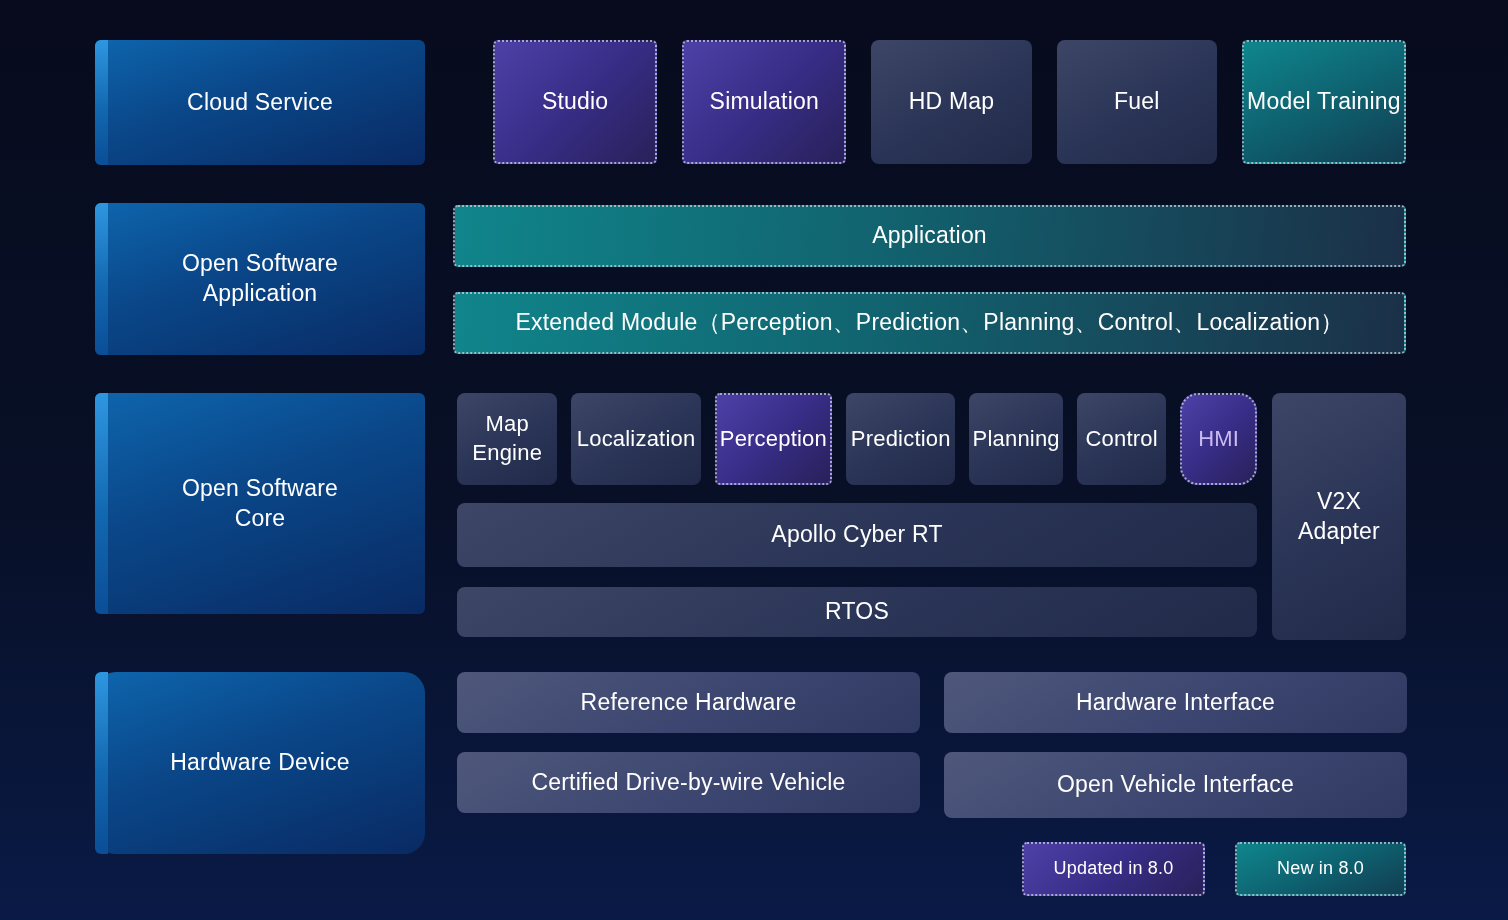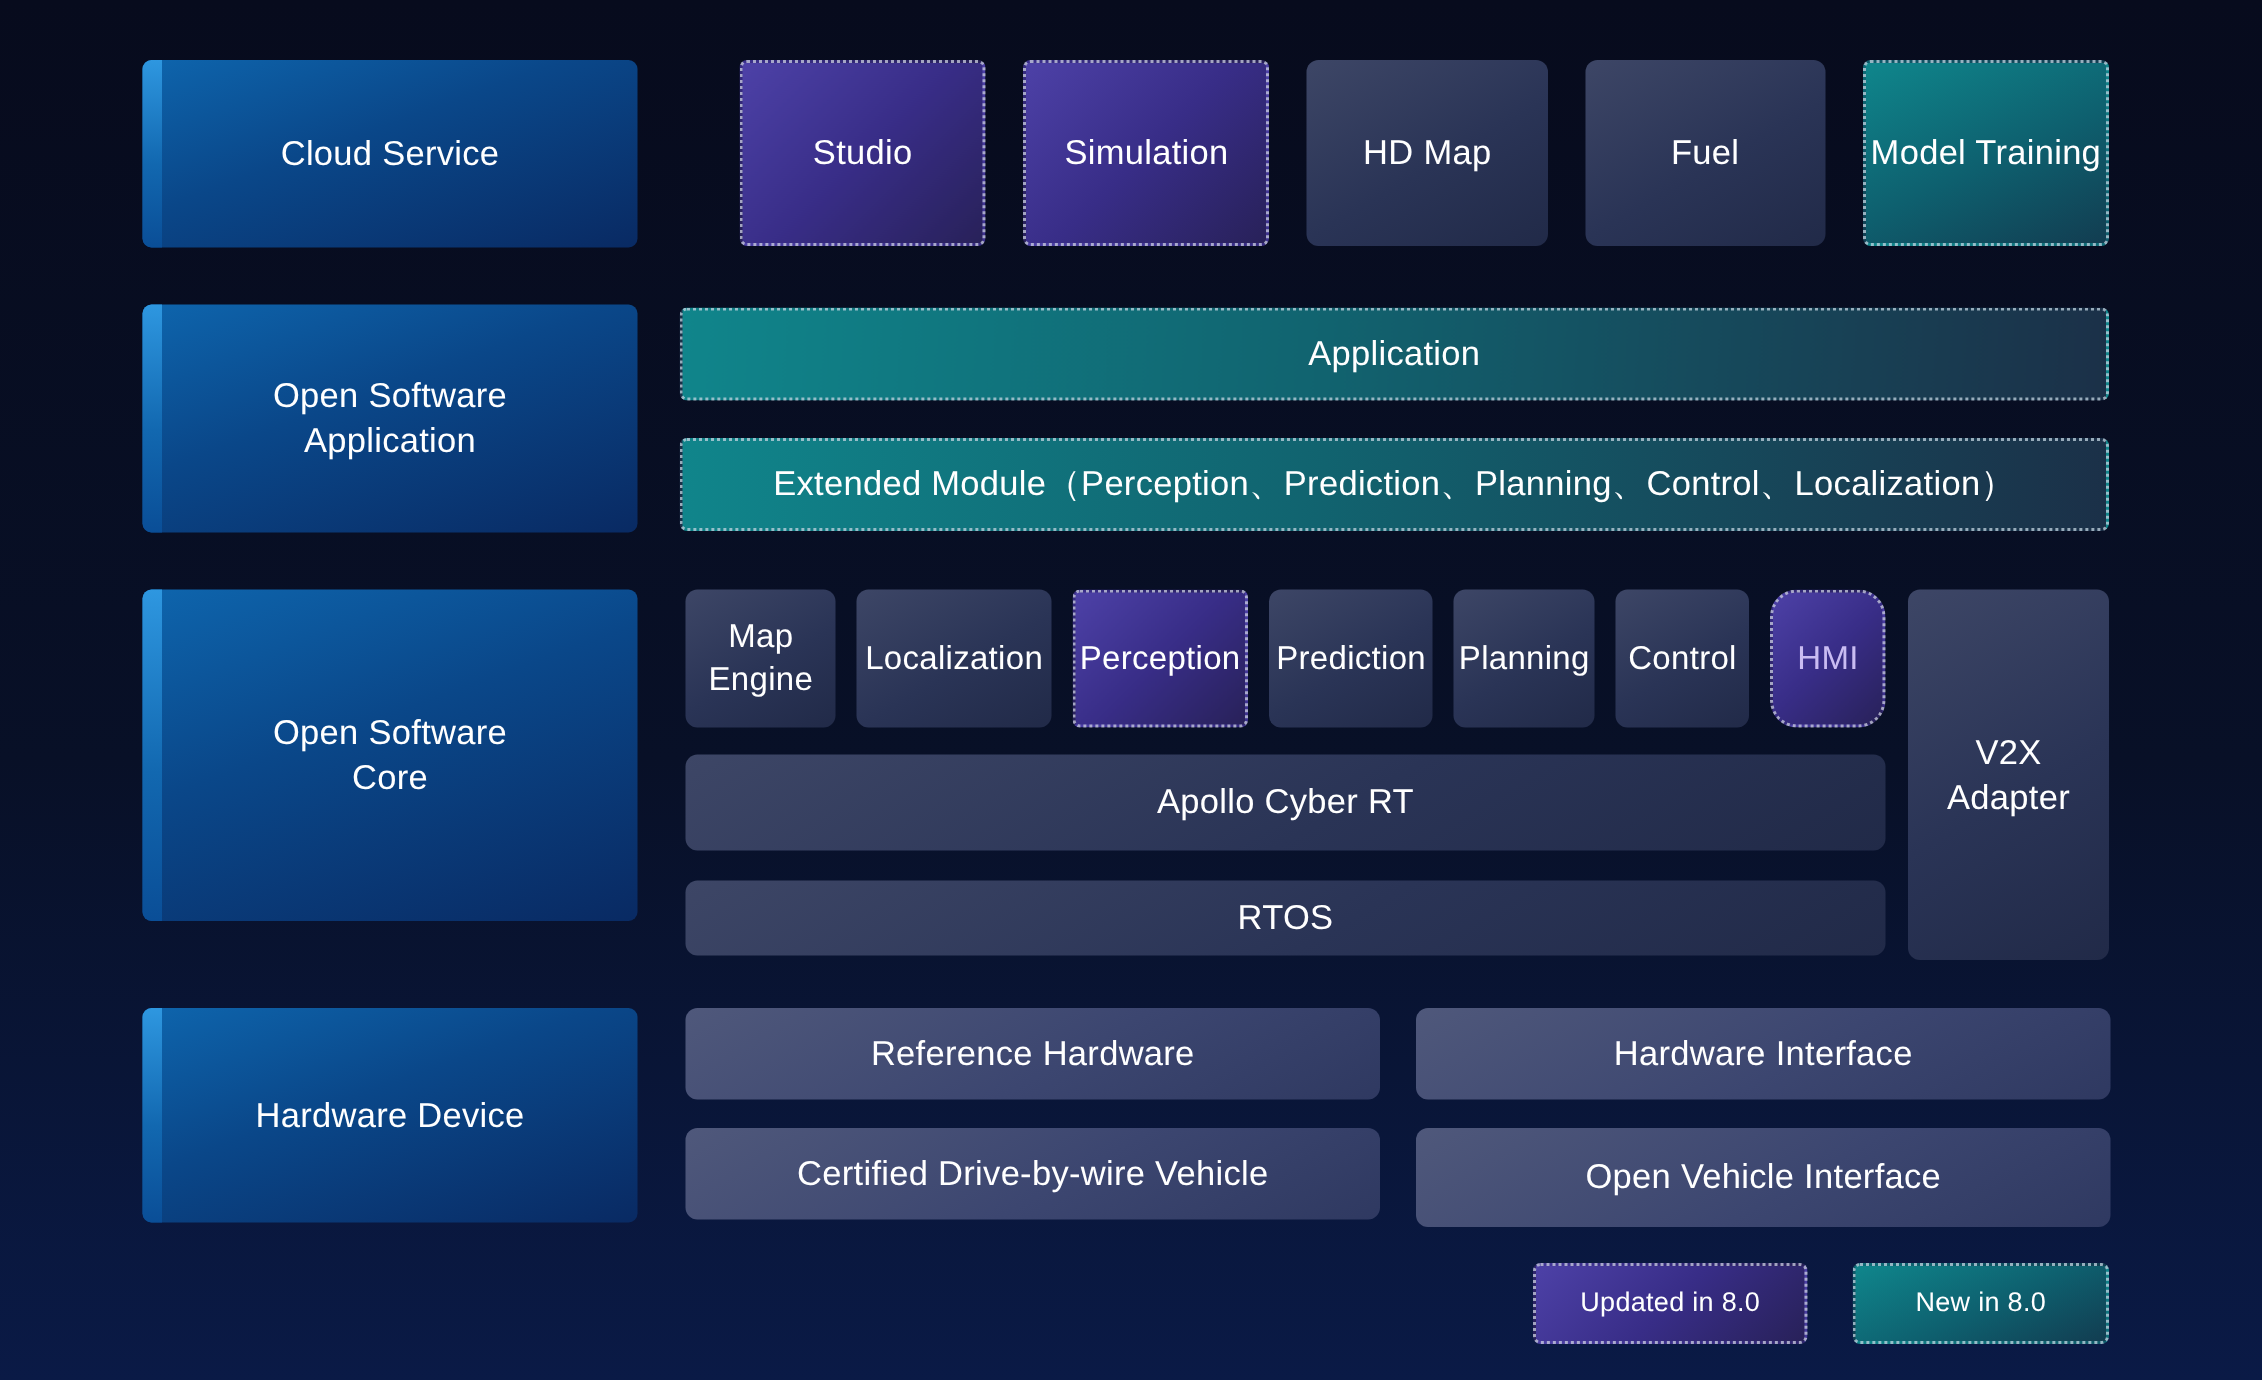--- a/index.html
+++ b/index.html
@@ -92,21 +92,21 @@
 
   <div class="box cat" style="top:40px;height:125px;">
       <span>Cloud Service</span>
     </div>
   <div class="box cat" style="top:203px;height:152px;">
       <span>Open Software Application</span>
     </div>
   <div class="box cat" style="top:393px;height:221px;">
       <span>Open Software Core</span>
     </div>
-  <div class="box cat" style="top:672px;height:143px;">
+  <div class="box cat" style="top:672px;height:182px;border-radius:21px;">
       <span>Hardware Device</span>
     </div>
 
   <div class="cloud-items">
     <div class="box updated">
         <span>Studio</span>
       </div>
     <div class="box updated">
         <span>Simulation</span>
       </div>

